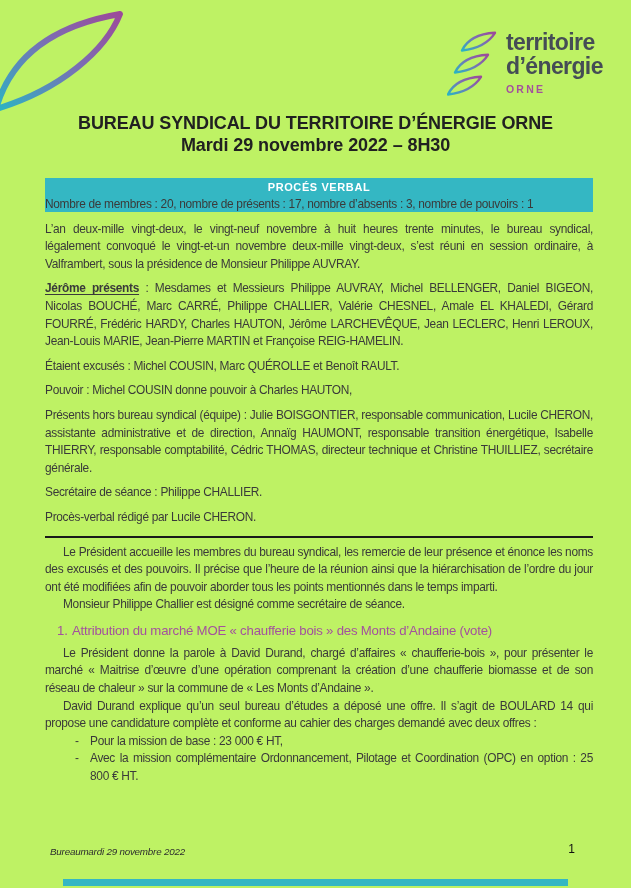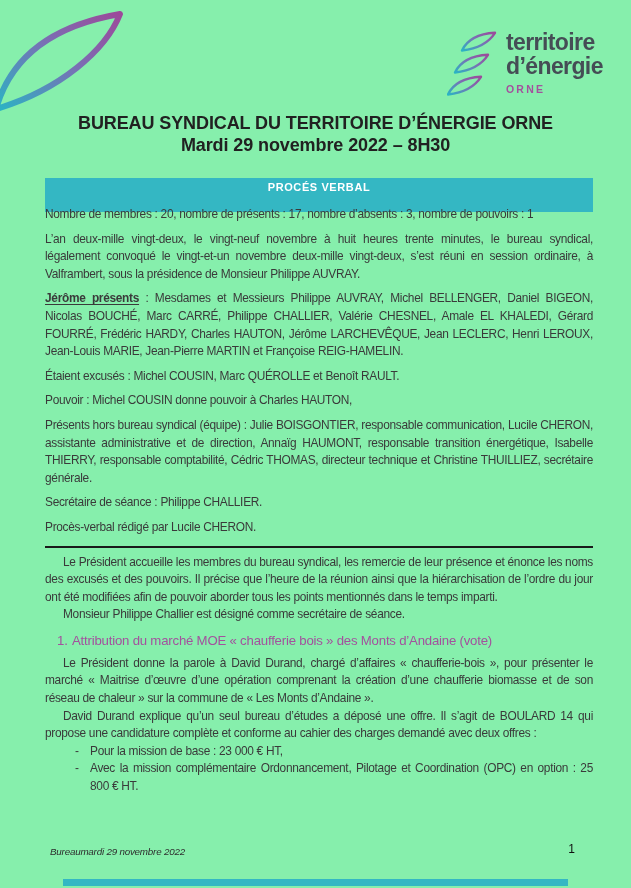--- a/index.html
+++ b/index.html
@@ -6,21 +6,21 @@
     --teal:#34b7c3;
     --purple:#a3519d;
     --logo-text:#454d55;
     --body-text:#3a3a3a;
   }
   *{box-sizing:border-box;}
   html,body{margin:0;padding:0;background:#ffffff;}
   .page{
     position:relative;
     width:631px;height:888px;
-    background:#86efac;
+    background:#bef264;
     overflow:hidden;
     font-family:"Liberation Sans",sans-serif;
     color:var(--body-text);
   }
   
   .leaf-big{position:absolute;left:-6px;top:8px;}
   .brand-logo{position:absolute;left:447px;top:31px;display:flex;gap:9px;}
   .brand-text{display:flex;flex-direction:column;}
   .wordmark{
     font-size:23px;line-height:23.5px;font-weight:700;
@@ -38,21 +38,21 @@
   }
   
   .banner{
     position:absolute;left:45px;top:178px;width:548px;height:34px;
     background:var(--teal);color:#fff;
     font-size:11px;font-weight:700;letter-spacing:0.6px;
     text-align:center;line-height:19px;
   }
   
   .content{
-    position:absolute;left:45px;top:206px;width:548px;
+    position:absolute;left:45px;top:196px;width:548px;
     font-size:11.9px;line-height:17.6px;letter-spacing:-0.3px;
     color:var(--body-text);
   }
   .content p{margin:0 0 7px;}
   .just{text-align:justify;}
   .lbl{font-weight:700;text-decoration:underline;text-underline-offset:2px;}
   .divider{border-top:2px solid #1a1a1a;margin:9px 0 6px;}
   .indent{text-indent:18px;margin:0 !important;}
   .mt{margin-top:6px !important;}
   .section-heading{

